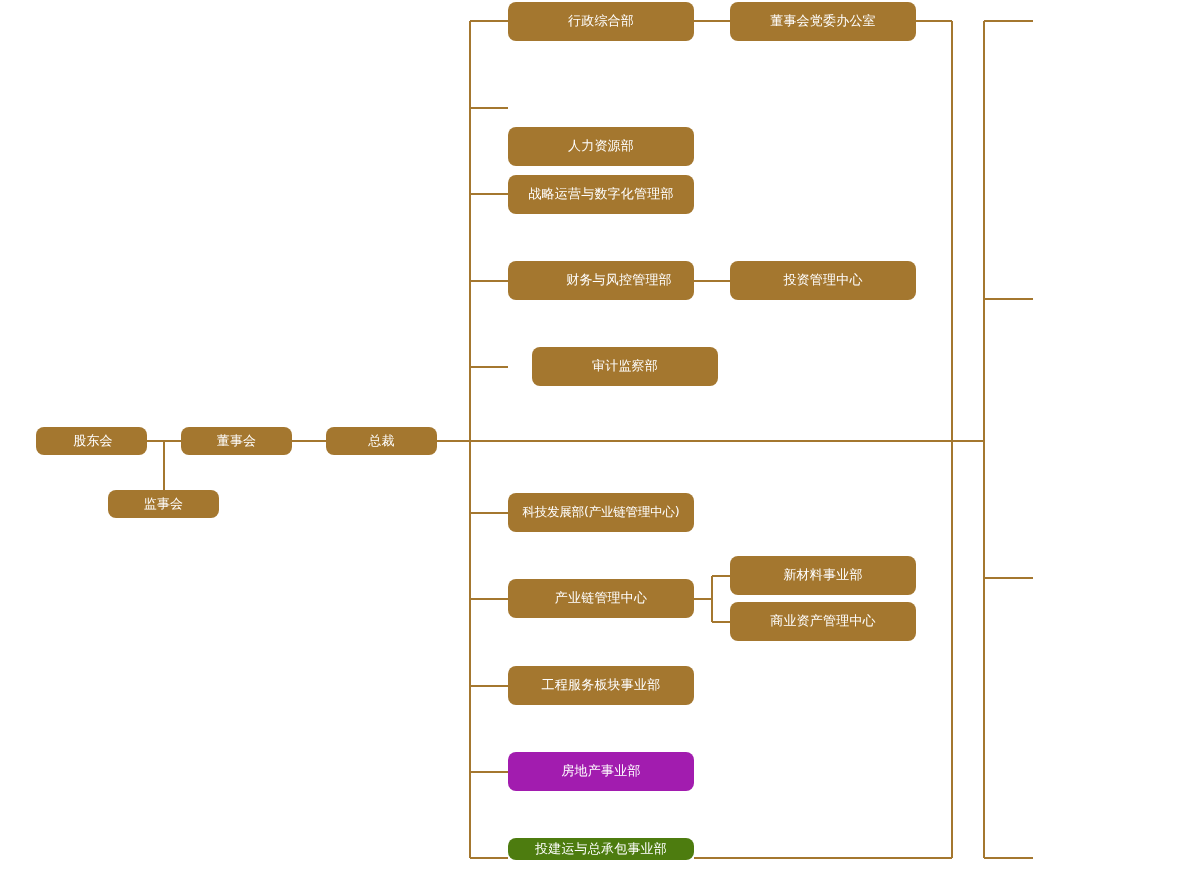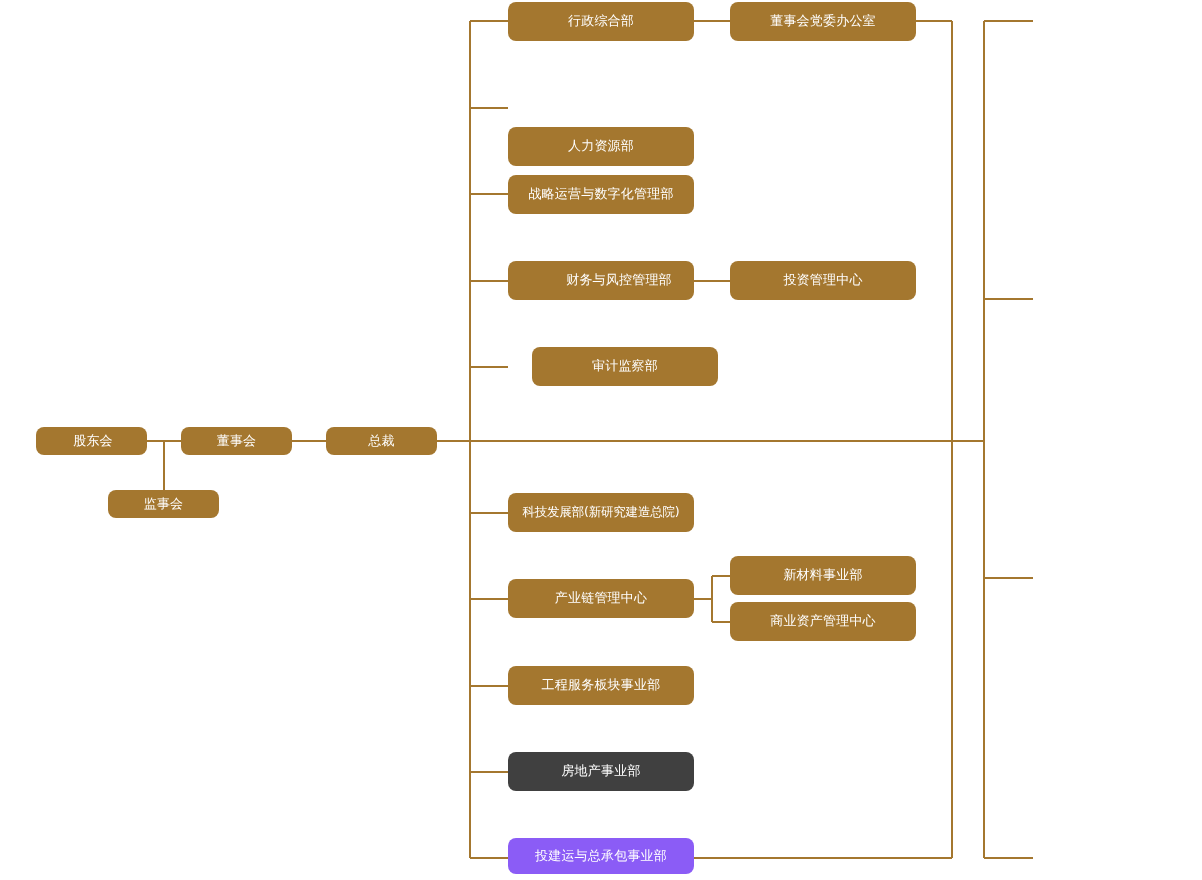--- a/index.html
+++ b/index.html
@@ -127,34 +127,34 @@
   <div class="node" style="left: 508px; top: 261px; width: 186px; height: 39px; background: rgb(164, 119, 47); color: rgb(255, 255, 255); padding-left: 40px;">
     <span>财务与风控管理部</span>
   </div>
   <div class="node" style="left: 730px; top: 261px; width: 186px; height: 39px; background: rgb(164, 119, 47); color: rgb(255, 255, 255);">
     <span>投资管理中心</span>
   </div>
   <div class="node" style="left: 508px; top: 347px; width: 186px; height: 39px; background: rgb(164, 119, 47); color: rgb(255, 255, 255); margin-left: 24px;">
     <span>审计监察部</span>
   </div>
   <div class="node tight" style="left: 508px; top: 493px; width: 186px; height: 39px; background: rgb(164, 119, 47); color: rgb(255, 255, 255);">
-    <span>科技发展部(新研究建造总院)</span>
+    <span>科技发展部(产业链管理中心)</span>
   </div>
   <div class="node" style="left: 508px; top: 579px; width: 186px; height: 39px; background: rgb(164, 119, 47); color: rgb(255, 255, 255);">
     <span>产业链管理中心</span>
   </div>
   <div class="node" style="left: 730px; top: 556px; width: 186px; height: 39px; background: rgb(164, 119, 47); color: rgb(255, 255, 255);">
     <span>新材料事业部</span>
   </div>
   <div class="node" style="left: 730px; top: 602px; width: 186px; height: 39px; background: rgb(164, 119, 47); color: rgb(255, 255, 255);">
     <span>商业资产管理中心</span>
   </div>
   <div class="node" style="left: 508px; top: 666px; width: 186px; height: 39px; background: rgb(164, 119, 47); color: rgb(255, 255, 255);">
     <span>工程服务板块事业部</span>
   </div>
-  <div class="node" style="left: 508px; top: 752px; width: 186px; height: 39px; background: #404040; color: rgb(255, 255, 255);">
+  <div class="node" style="left: 508px; top: 752px; width: 186px; height: 39px; background: #a21caf; color: rgb(255, 255, 255);">
     <span>房地产事业部</span>
   </div>
-  <div class="node" style="left: 508px; top: 838px; width: 186px; height: 36px; background: #8b5cf6; color: rgb(255, 255, 255);">
+  <div class="node" style="left: 508px; top: 838px; width: 186px; height: 22px; background: #4d7c0f; color: rgb(255, 255, 255);">
     <span>投建运与总承包事业部</span>
   </div>
 
 </div>
 
 </body></html>

